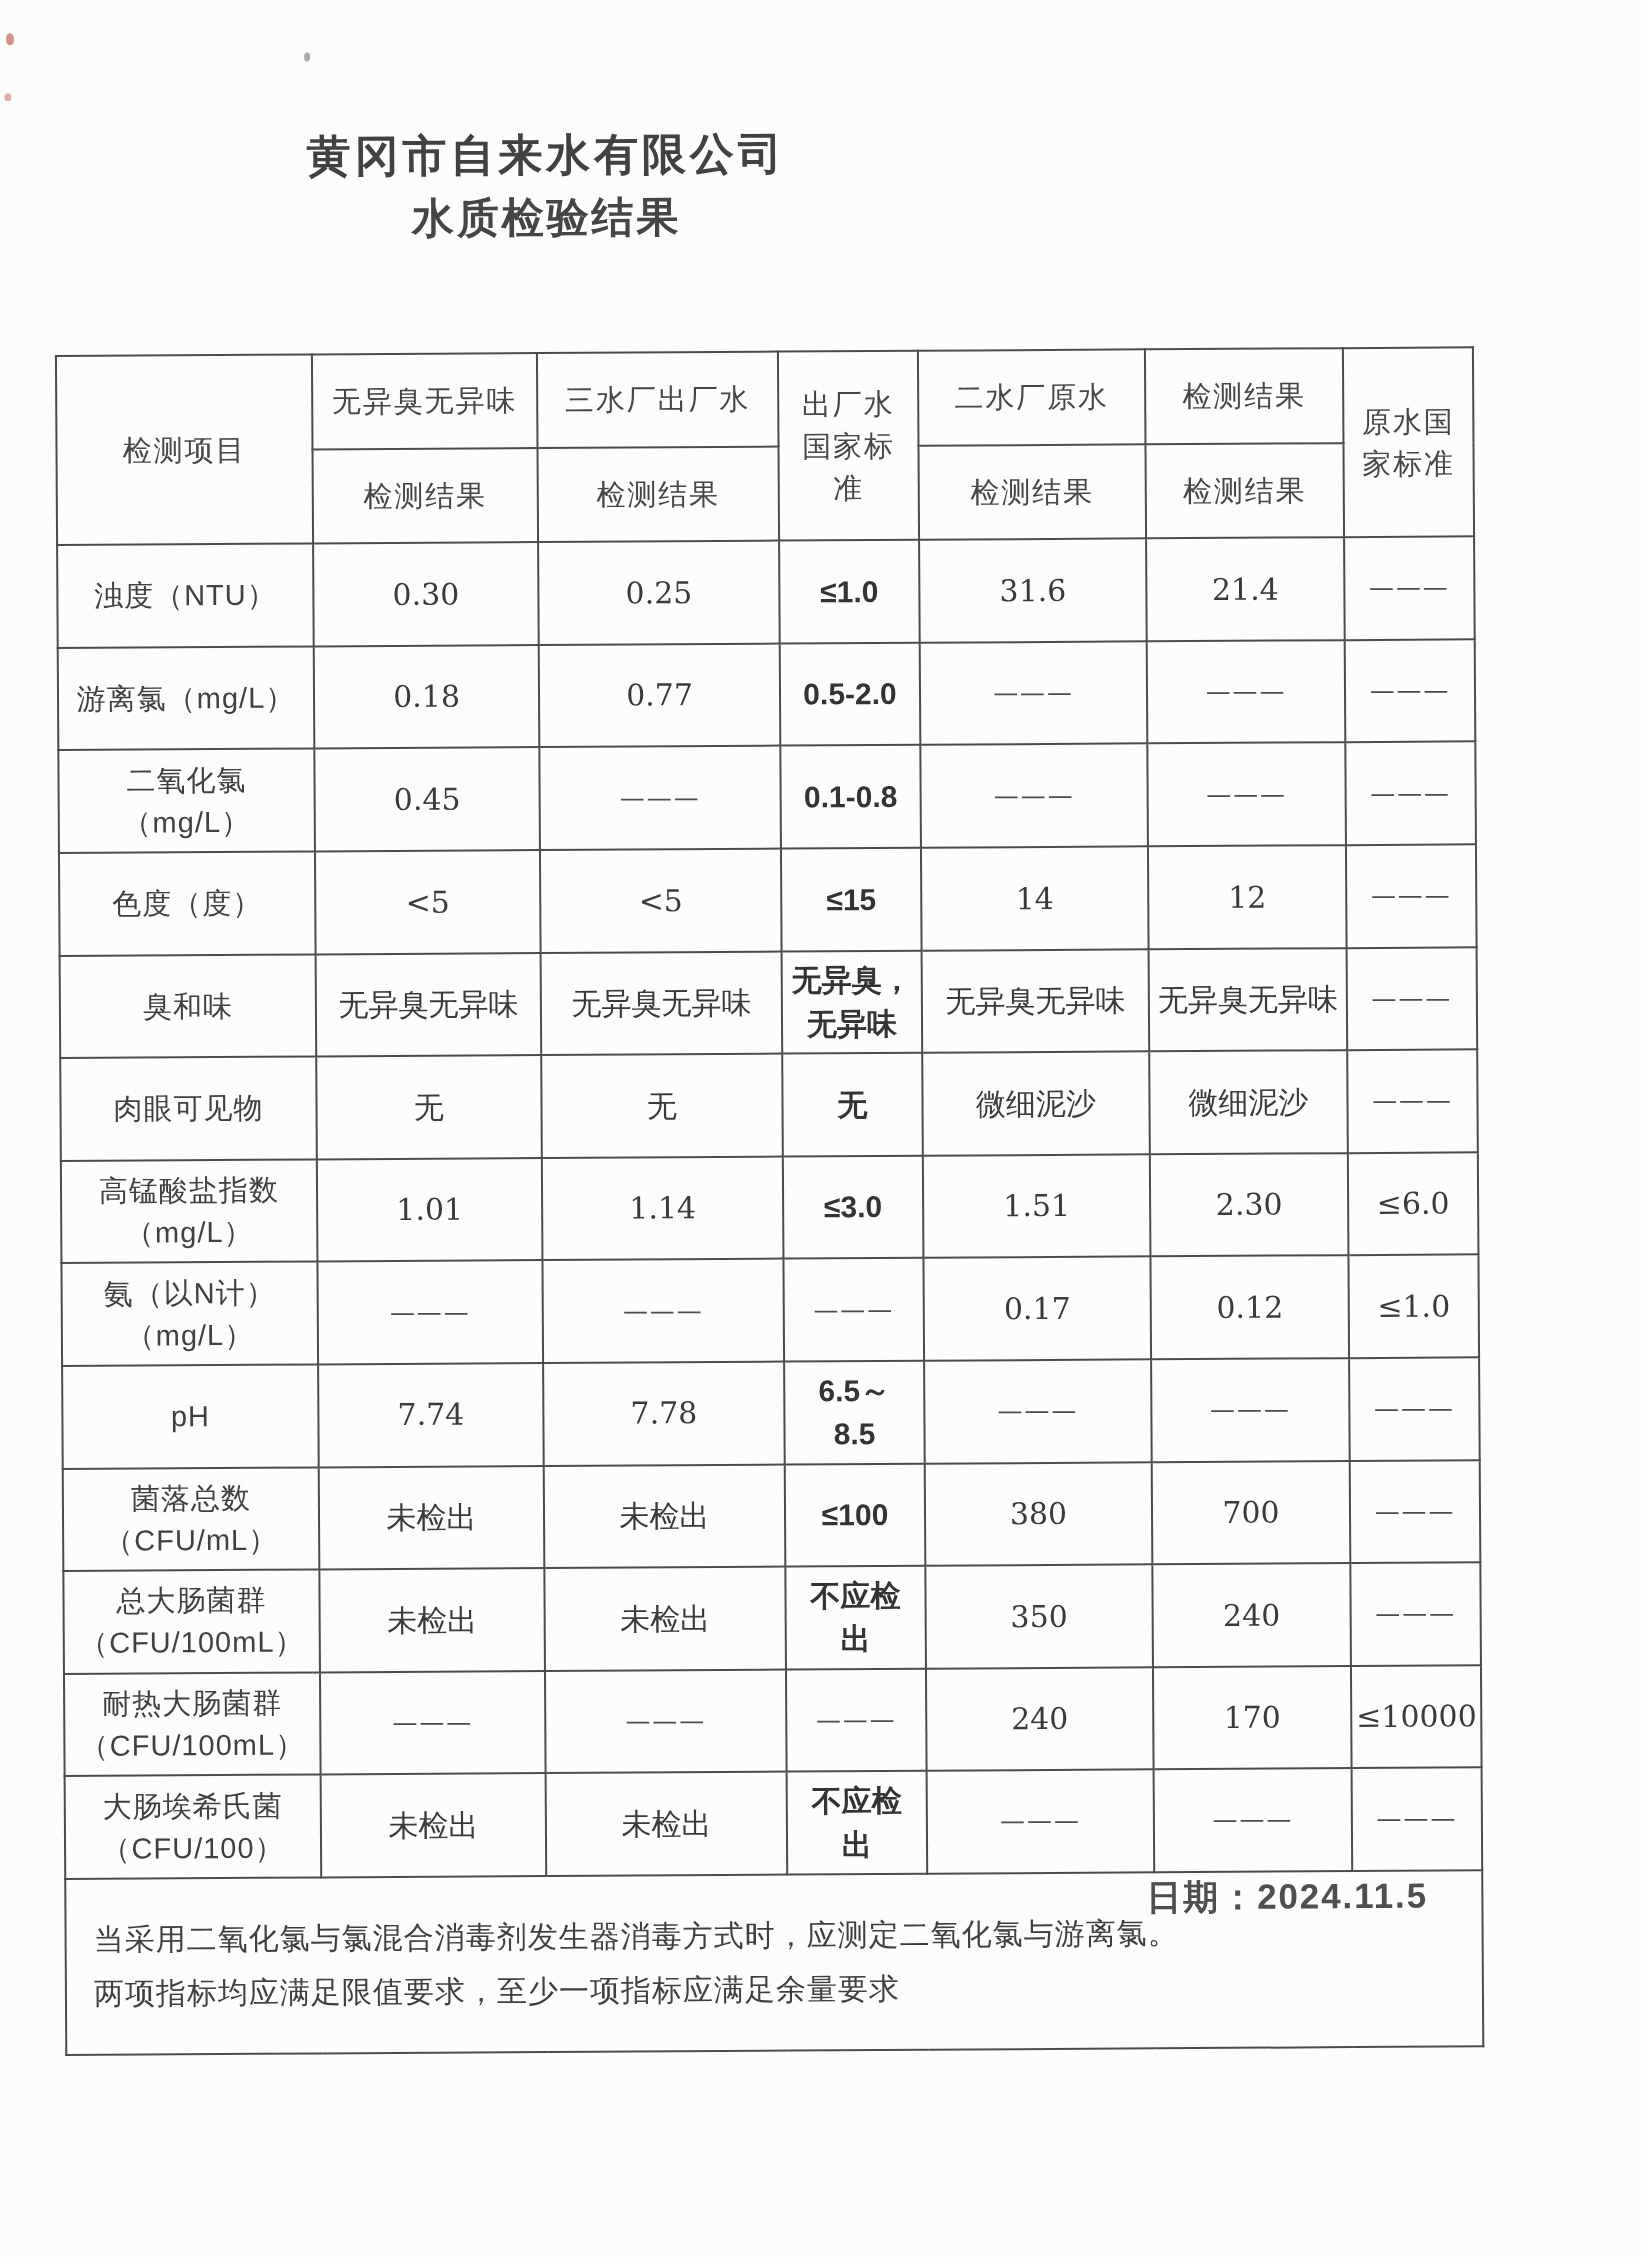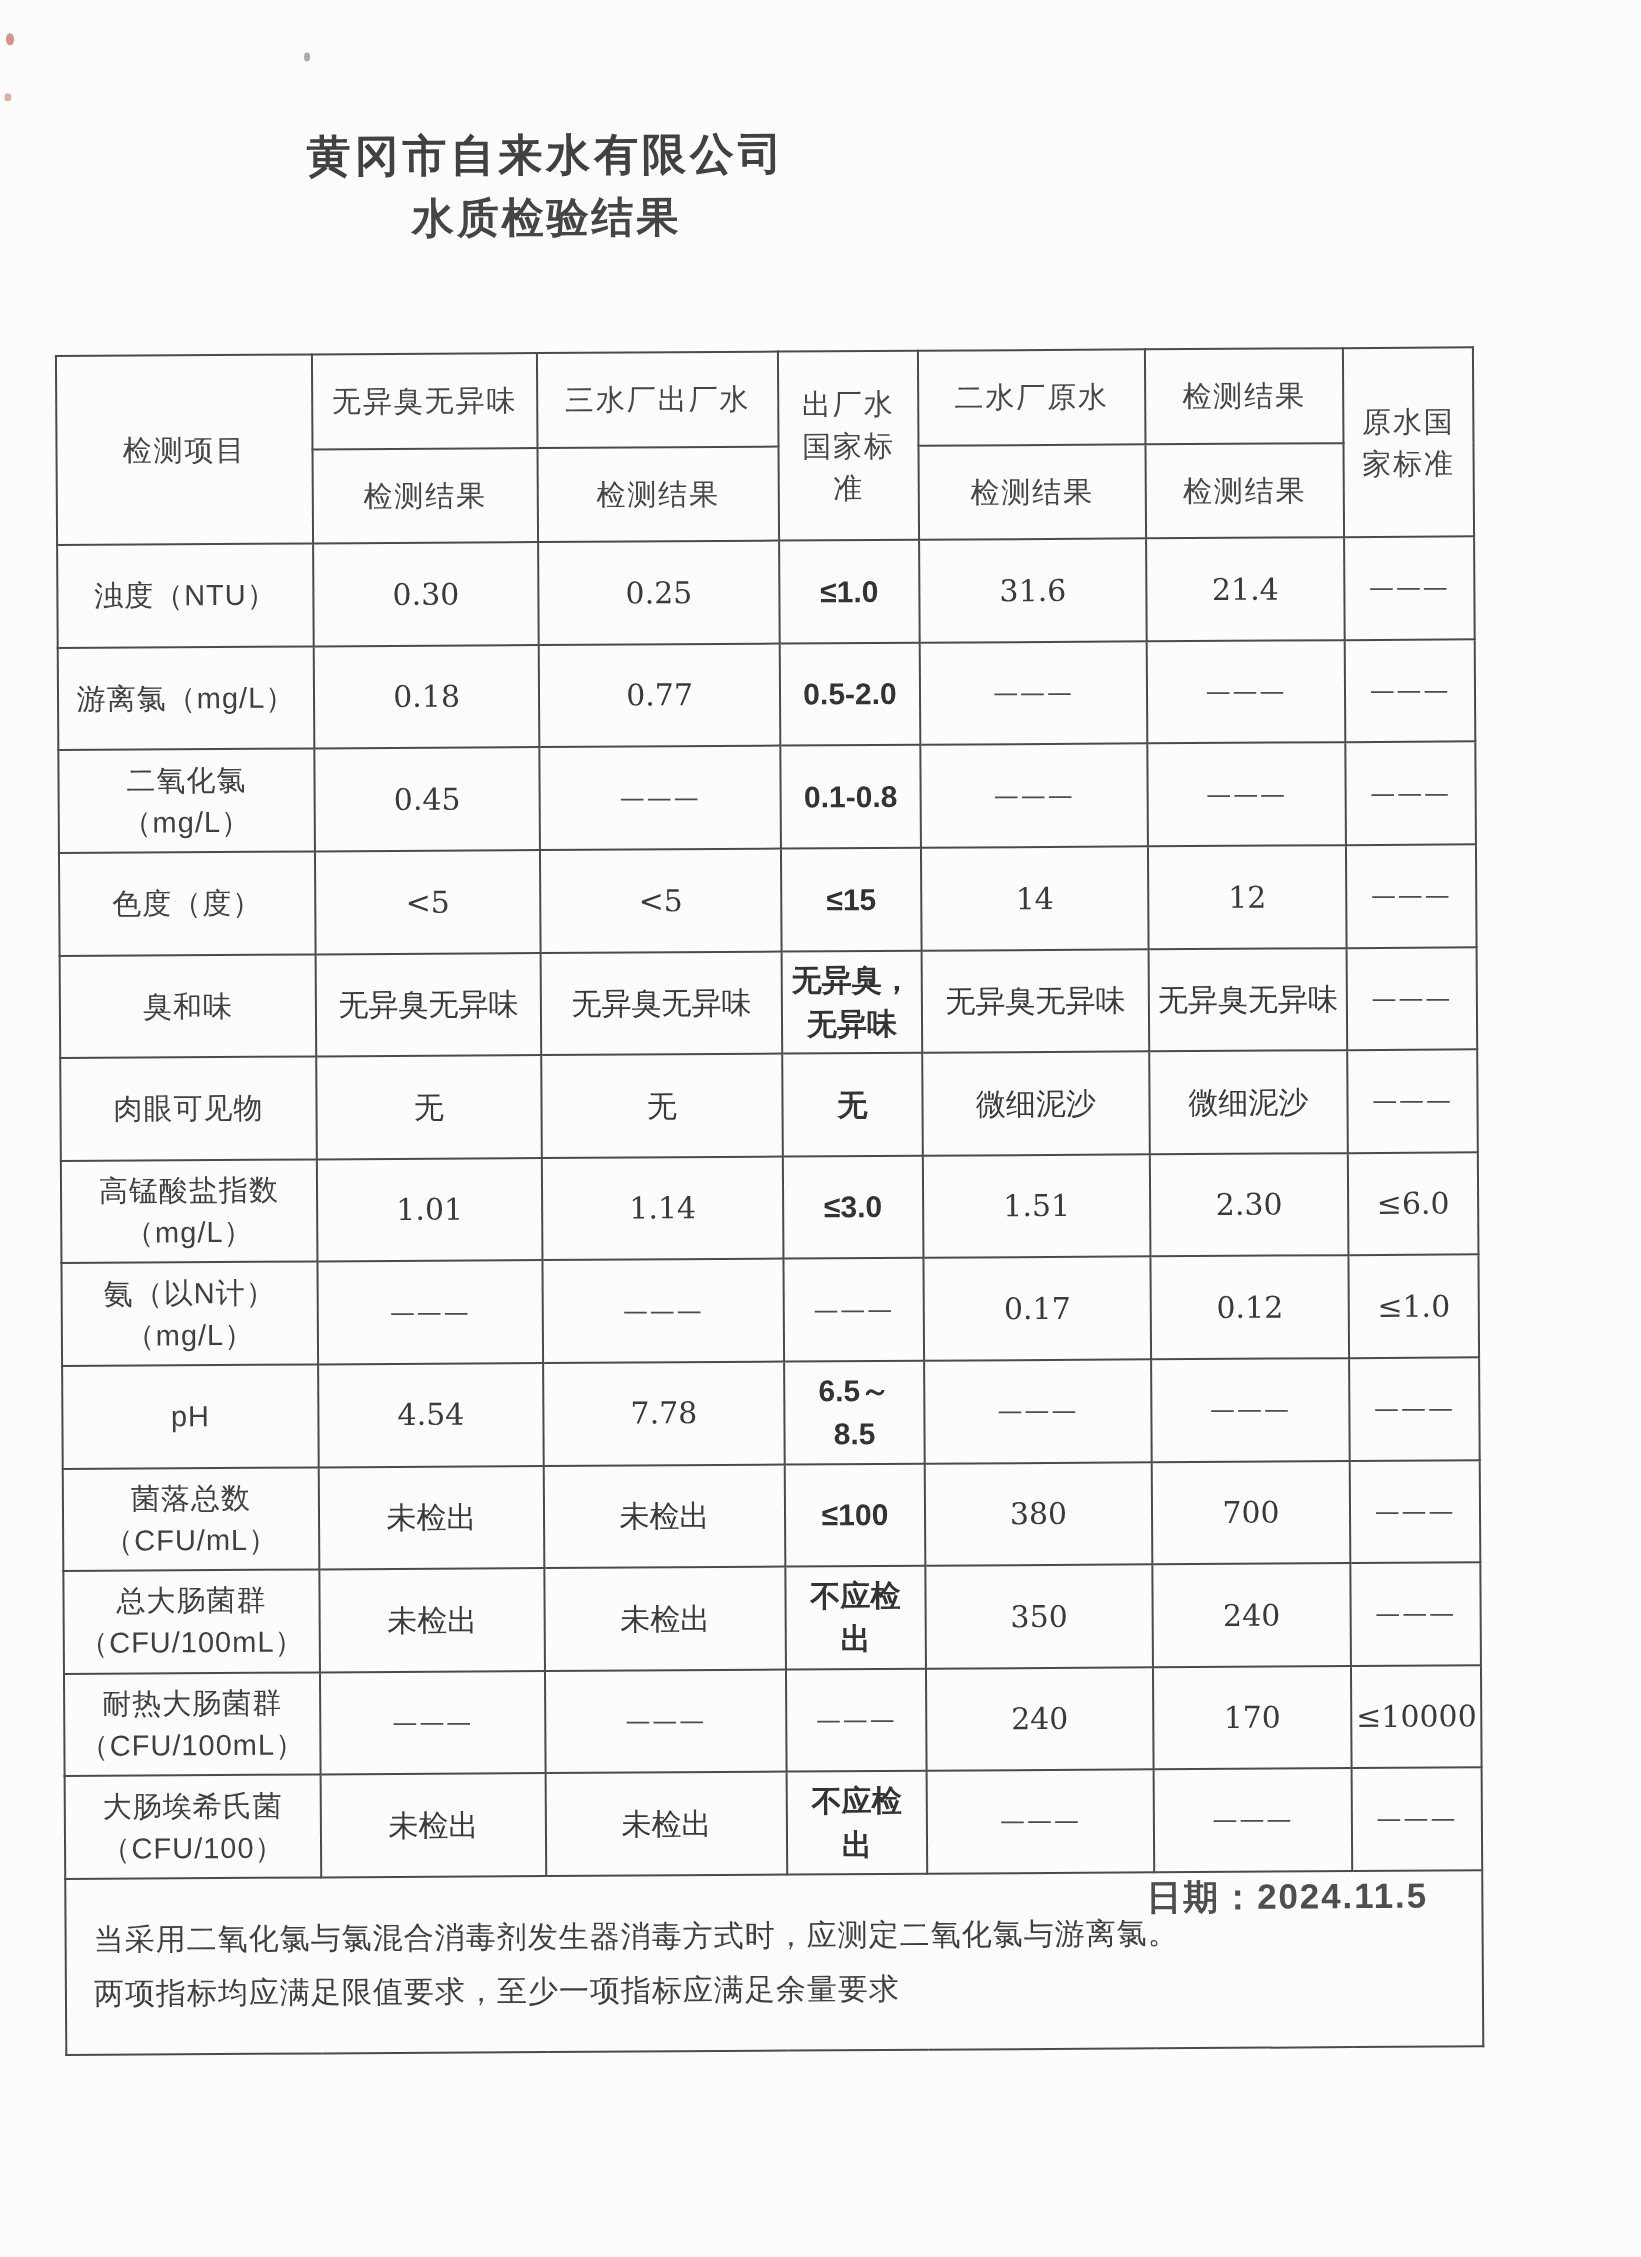--- a/index.html
+++ b/index.html
@@ -190,21 +190,21 @@
 （mg/L）</td>
           <td class="val dash">———</td>
           <td class="val dash">———</td>
           <td class="val std dash">———</td>
           <td class="val">0.17</td>
           <td class="val">0.12</td>
           <td class="val">≤1.0</td>
         </tr>
         <tr>
           <td class="item">pH</td>
-          <td class="val">4.54</td>
+          <td class="val">7.74</td>
           <td class="val">7.78</td>
           <td class="val std">6.5～
 8.5</td>
           <td class="val dash">———</td>
           <td class="val dash">———</td>
           <td class="val dash">———</td>
         </tr>
         <tr>
           <td class="item">菌落总数
 （CFU/mL）</td>

